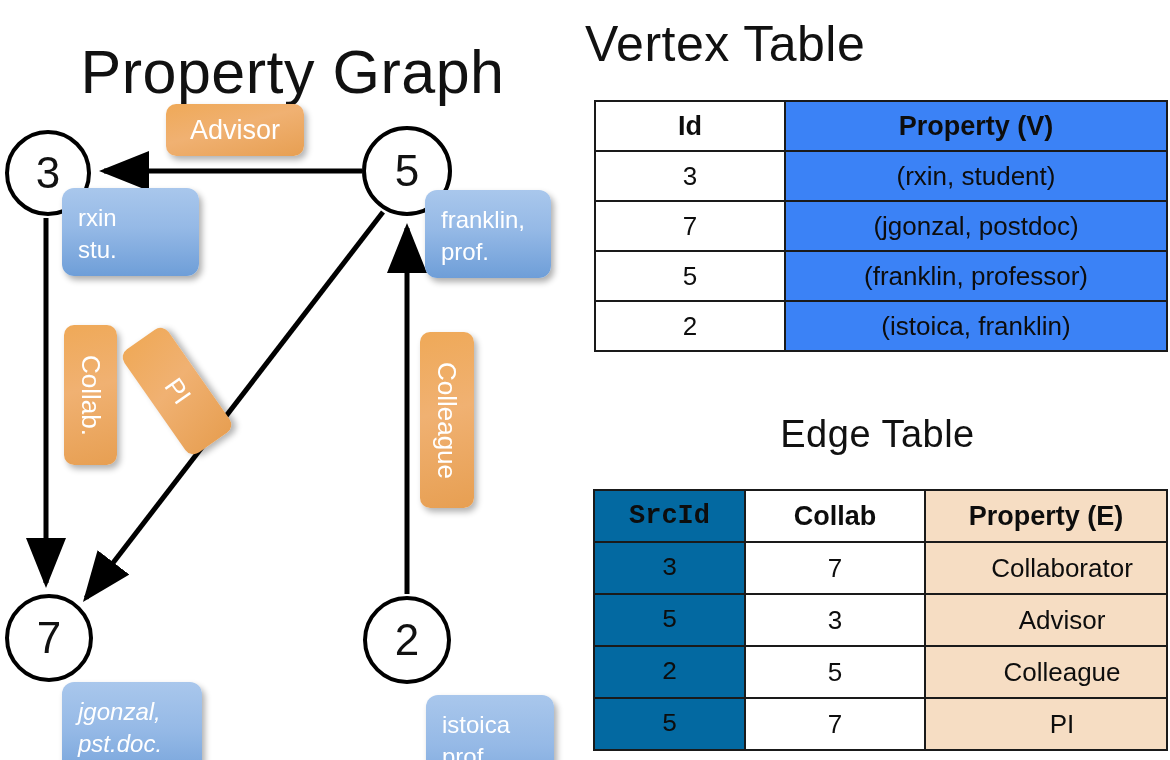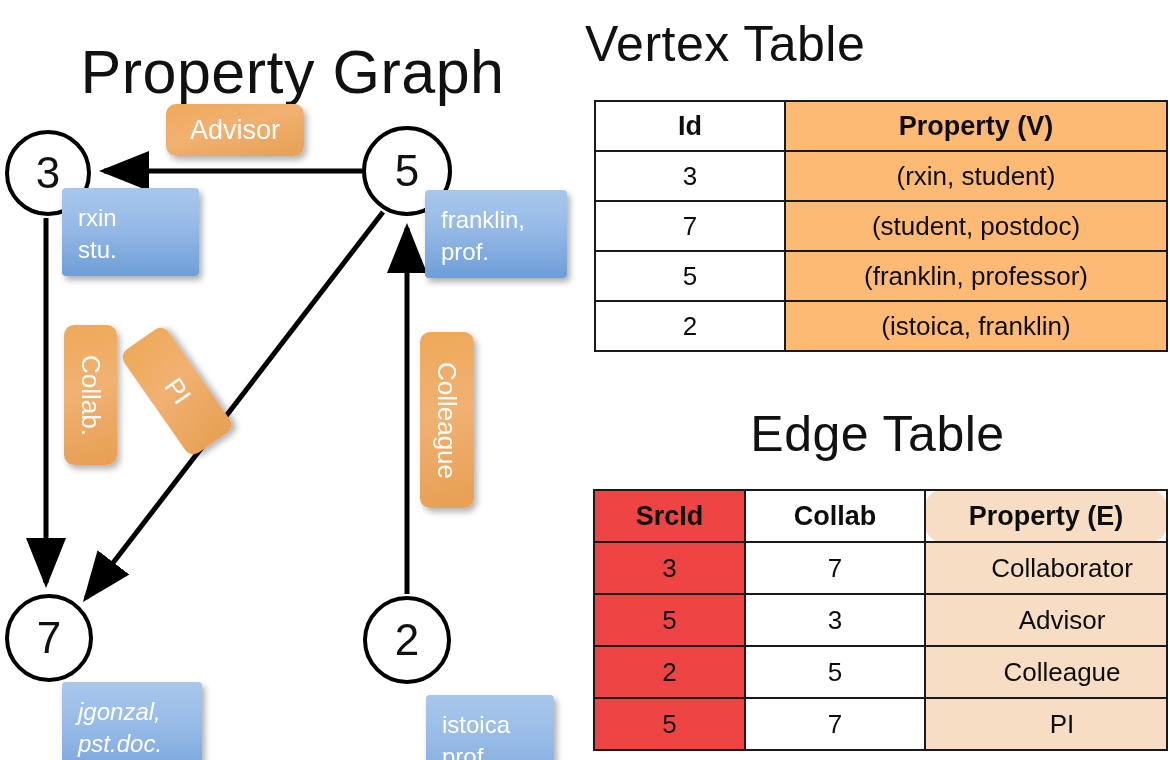--- a/index.html
+++ b/index.html
@@ -34,21 +34,21 @@
   }
   #title-vertex-table {
     left: 585px; top: 14px; width: 585px;
     text-align: left;
     font-size: 50px;
     line-height: 60px;
   }
   #title-edge-table {
     left: 585px; top: 404px; width: 585px;
     text-align: center;
-    font-size: 50px;
+    font-size: 38px;
     line-height: 60px;
   }
 
   
   #graph-panel {
     position: absolute;
     left: 0; top: 0;
     width: 585px; height: 760px;
   }
   #graph-edges {
@@ -73,34 +73,34 @@
     z-index: 5;
   }
   #node-3 { left: 5px;   top: 130px; width: 86px; height: 86px; }
   #node-5 { left: 362px; top: 126px; width: 90px; height: 90px; }
   #node-7 { left: 5px;   top: 594px; width: 88px; height: 88px; }
   #node-2 { left: 363px; top: 596px; width: 88px; height: 88px; }
 
   
   .prop-box {
     position: absolute;
-    border-radius: 4px;
+    border-radius: 12px;
     background: linear-gradient(to bottom, #a9c7ec 0%, #95b9e6 45%, #6e9ed8 100%);
     box-shadow: 3px 4px 6px rgba(0,0,0,0.32);
     color: #ffffff;
     font-family: "Liberation Sans", sans-serif;
     font-size: 24px;
     font-weight: 300;
     line-height: 32px;
     padding: 14px 16px;
     box-sizing: border-box;
     z-index: 6;
   }
   #prop-rxin      { left: 62px;  top: 188px; width: 137px; height: 88px; }
-  #prop-franklin  { left: 425px; top: 190px; width: 142px; height: 88px; }
+  #prop-franklin  { left: 425px; top: 190px; width: 126px; height: 88px; }
   #prop-jgonzal   { left: 62px;  top: 682px; width: 140px; height: 107px; font-style: italic; }
   #prop-istoica   { left: 426px; top: 695px; width: 128px; height: 113px; }
   .prop-box span { display: block; }
 
   
   .edge-label {
     position: absolute;
     border-radius: 10px;
     background: linear-gradient(to bottom, #f0ab5a 0%, #eeae68 40%, #e6a45c 70%, #ecb madness 100%);
     background: linear-gradient(165deg, #efa958 0%, #f0b172 45%, #e79f52 100%);
@@ -161,28 +161,28 @@
   }
   .data-table th {
     font-weight: bold;
     font-size: 27px;
   }
   .data-table td { font-size: 26px; }
 
   #vertex-table { left: 594px; top: 100px; width: 574px; padding-left: 6px; }
   #vertex-table th, #vertex-table td { height: 48px; }
   #vertex-table .col-id { width: 188px; background: #ffffff; }
-  #vertex-table .col-prop { background: #fdba74; }
+  #vertex-table .col-prop { background: #3b82f6; }
 
   #edge-table { left: 593px; top: 489px; width: 575px; }
   #edge-table th, #edge-table td { height: 50px; }
-  #edge-table .col-src { width: 149px; background: #ef4444; }
+  #edge-table .col-src { width: 149px; background: #0369a1; font-family: Liberation Mono, monospace; }
   #edge-table .col-dst { width: 178px; background: #ffffff; }
   #edge-table .col-prop { background: #f6ddc3; padding-left: 32px; }
-  #edge-table .col-prop-head { background: #f6ddc3; border-radius: 17px; }
+  #edge-table .col-prop-head { background: #f6ddc3; }
 </style>
 </head>
 <body>
 
 <div class="title" id="title-property-graph">Property Graph</div>
 
 <div class="title" id="title-vertex-table">Vertex Table</div>
 
 <div class="title" id="title-edge-table">Edge Table</div>
 
@@ -251,21 +251,21 @@
       <th class="col-prop">Property (V)</th>
     </tr>
   </thead>
   <tbody>
     <tr>
       <td class="col-id">3</td>
       <td class="col-prop">(rxin, student)</td>
     </tr>
     <tr>
       <td class="col-id">7</td>
-      <td class="col-prop">(student, postdoc)</td>
+      <td class="col-prop">(jgonzal, postdoc)</td>
     </tr>
     <tr>
       <td class="col-id">5</td>
       <td class="col-prop">(franklin, professor)</td>
     </tr>
     <tr>
       <td class="col-id">2</td>
       <td class="col-prop">(istoica, franklin)</td>
     </tr>
   </tbody>

